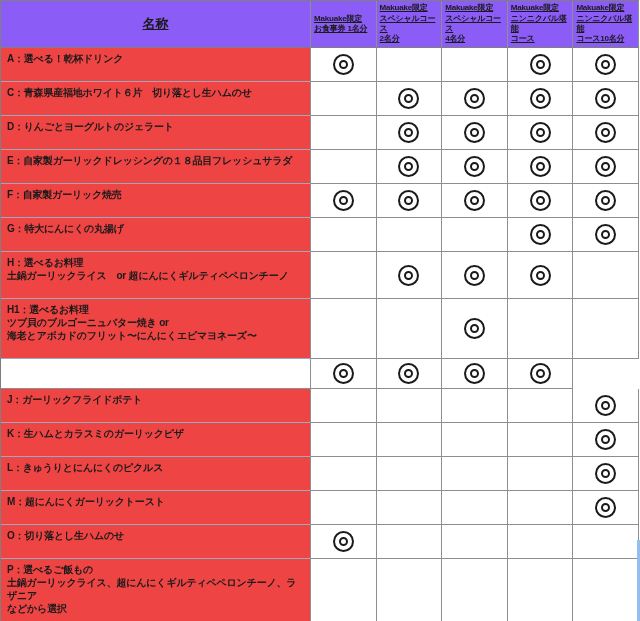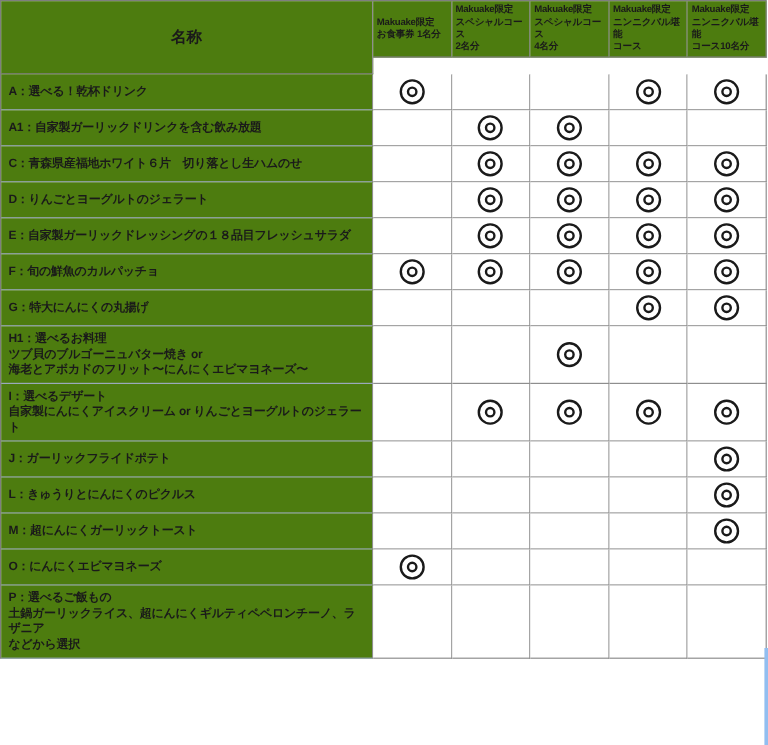--- a/index.html
+++ b/index.html
@@ -27,51 +27,52 @@
     grid-template-columns: 310px repeat(5, 1fr);
   }
   .cell {
     border-right: 1px solid #8e8e8e;
     border-bottom: 1px solid #8e8e8e;
     box-sizing: border-box;
     color: #1a1a1a;
   }
   
   .row.header .cell {
-    background: #4d7c0f;
+    background: #8b5cf6;
     border-bottom: 1px solid #7f7f7f;
+    text-decoration: underline;
   }
   .name-head {
     display: flex;
     align-items: center;
     justify-content: center;
     font-size: 13px;
     font-weight: bold;
-    height: 61px;
+    height: 47px;
   }
   .col-head {
     display: flex;
     align-items: center;
     font-size: 8px;
     font-weight: bold;
     line-height: 1.3;
     padding: 2px 2px 2px 3px;
     white-space: pre-line;
     height: 47px;
     letter-spacing: -0.2px;
   }
   
   .label-cell {
-    background: #4d7c0f;
+    background: #ef4444;
     display: flex;
     align-items: center;
     font-size: 10px;
     font-weight: bold;
     line-height: 13px;
-    padding: 4px 4px 4px 6px;
+    padding: 4px 4px 16px 6px;
     white-space: pre-line;
     min-height: 30px;
     letter-spacing: -0.2px;
     border-bottom: 1px solid #9aa9bc;
   }
   .mark-cell {
     background: #ffffff;
     display: flex;
     align-items: center;
     justify-content: center;
@@ -134,32 +135,20 @@
           <div class="cell mark-cell"></div>
           <div class="cell mark-cell"></div>
           <div class="cell mark-cell">
             <span class="mark" title="◎"></span>
           </div>
           <div class="cell mark-cell">
             <span class="mark" title="◎"></span>
           </div>
         </div>
         <div class="row">
-          <div class="cell label-cell">A1：自家製ガーリックドリンクを含む飲み放題</div>
-          <div class="cell mark-cell"></div>
-          <div class="cell mark-cell">
-            <span class="mark" title="◎"></span>
-          </div>
-          <div class="cell mark-cell">
-            <span class="mark" title="◎"></span>
-          </div>
-          <div class="cell mark-cell"></div>
-          <div class="cell mark-cell"></div>
-        </div>
-        <div class="row">
           <div class="cell label-cell">C：青森県産福地ホワイト６片　切り落とし生ハムのせ</div>
           <div class="cell mark-cell"></div>
           <div class="cell mark-cell">
             <span class="mark" title="◎"></span>
           </div>
           <div class="cell mark-cell">
             <span class="mark" title="◎"></span>
           </div>
           <div class="cell mark-cell">
             <span class="mark" title="◎"></span>
@@ -194,21 +183,21 @@
             <span class="mark" title="◎"></span>
           </div>
           <div class="cell mark-cell">
             <span class="mark" title="◎"></span>
           </div>
           <div class="cell mark-cell">
             <span class="mark" title="◎"></span>
           </div>
         </div>
         <div class="row">
-          <div class="cell label-cell">F：旬の鮮魚のカルパッチョ</div>
+          <div class="cell label-cell">F：自家製ガーリック焼売</div>
           <div class="cell mark-cell">
             <span class="mark" title="◎"></span>
           </div>
           <div class="cell mark-cell">
             <span class="mark" title="◎"></span>
           </div>
           <div class="cell mark-cell">
             <span class="mark" title="◎"></span>
           </div>
           <div class="cell mark-cell">
@@ -222,36 +211,49 @@
           <div class="cell label-cell">G：特大にんにくの丸揚げ</div>
           <div class="cell mark-cell"></div>
           <div class="cell mark-cell"></div>
           <div class="cell mark-cell"></div>
           <div class="cell mark-cell">
             <span class="mark" title="◎"></span>
           </div>
           <div class="cell mark-cell">
             <span class="mark" title="◎"></span>
           </div>
+        </div>
+        <div class="row">
+          <div class="cell label-cell">H：選べるお料理
+土鍋ガーリックライス　or 超にんにくギルティペペロンチーノ</div>
+          <div class="cell mark-cell"></div>
+          <div class="cell mark-cell">
+            <span class="mark" title="◎"></span>
+          </div>
+          <div class="cell mark-cell">
+            <span class="mark" title="◎"></span>
+          </div>
+          <div class="cell mark-cell">
+            <span class="mark" title="◎"></span>
+          </div>
+          <div class="cell mark-cell"></div>
         </div>
         <div class="row">
           <div class="cell label-cell">H1：選べるお料理
 ツブ貝のブルゴーニュバター焼き or
 海老とアボカドのフリット〜にんにくエビマヨネーズ〜</div>
           <div class="cell mark-cell"></div>
           <div class="cell mark-cell"></div>
           <div class="cell mark-cell">
             <span class="mark" title="◎"></span>
           </div>
           <div class="cell mark-cell"></div>
           <div class="cell mark-cell"></div>
         </div>
         <div class="row">
-          <div class="cell label-cell">I：選べるデザート
-自家製にんにくアイスクリーム or りんごとヨーグルトのジェラート</div>
           <div class="cell mark-cell"></div>
           <div class="cell mark-cell">
             <span class="mark" title="◎"></span>
           </div>
           <div class="cell mark-cell">
             <span class="mark" title="◎"></span>
           </div>
           <div class="cell mark-cell">
             <span class="mark" title="◎"></span>
           </div>
@@ -263,41 +265,51 @@
           <div class="cell label-cell">J：ガーリックフライドポテト</div>
           <div class="cell mark-cell"></div>
           <div class="cell mark-cell"></div>
           <div class="cell mark-cell"></div>
           <div class="cell mark-cell"></div>
           <div class="cell mark-cell">
             <span class="mark" title="◎"></span>
           </div>
         </div>
         <div class="row">
+          <div class="cell label-cell">K：生ハムとカラスミのガーリックピザ</div>
+          <div class="cell mark-cell"></div>
+          <div class="cell mark-cell"></div>
+          <div class="cell mark-cell"></div>
+          <div class="cell mark-cell"></div>
+          <div class="cell mark-cell">
+            <span class="mark" title="◎"></span>
+          </div>
+        </div>
+        <div class="row">
           <div class="cell label-cell">L：きゅうりとにんにくのピクルス</div>
           <div class="cell mark-cell"></div>
           <div class="cell mark-cell"></div>
           <div class="cell mark-cell"></div>
           <div class="cell mark-cell"></div>
           <div class="cell mark-cell">
             <span class="mark" title="◎"></span>
           </div>
         </div>
         <div class="row">
           <div class="cell label-cell">M：超にんにくガーリックトースト</div>
           <div class="cell mark-cell"></div>
           <div class="cell mark-cell"></div>
           <div class="cell mark-cell"></div>
           <div class="cell mark-cell"></div>
           <div class="cell mark-cell">
             <span class="mark" title="◎"></span>
           </div>
         </div>
         <div class="row">
-          <div class="cell label-cell">O：にんにくエビマヨネーズ</div>
+          <div class="cell label-cell">O：切り落とし生ハムのせ</div>
           <div class="cell mark-cell">
             <span class="mark" title="◎"></span>
           </div>
           <div class="cell mark-cell"></div>
           <div class="cell mark-cell"></div>
           <div class="cell mark-cell"></div>
           <div class="cell mark-cell"></div>
         </div>
         <div class="row">
           <div class="cell label-cell">P：選べるご飯もの

